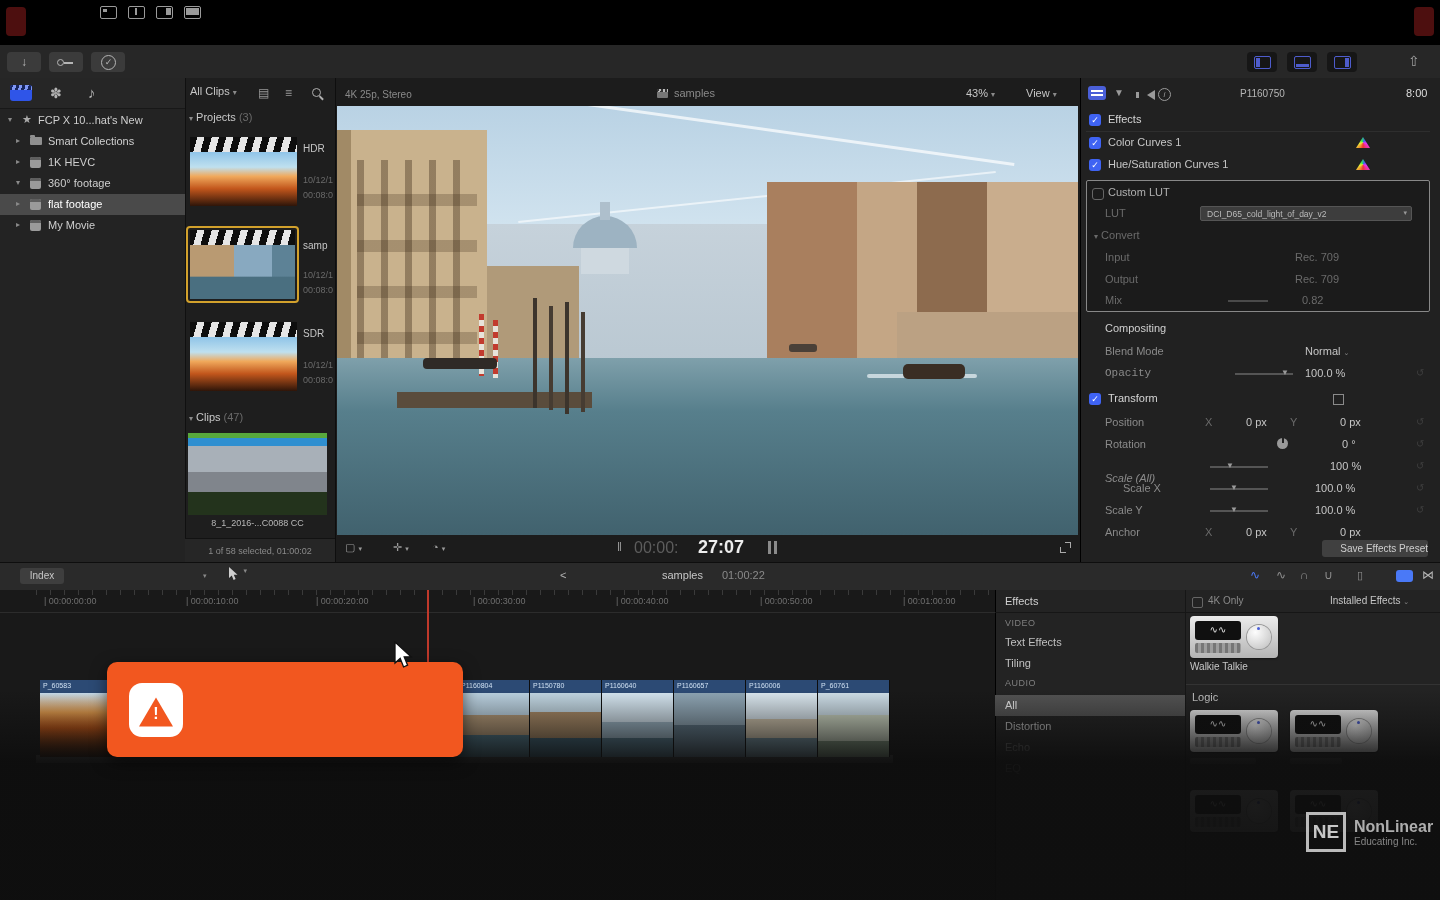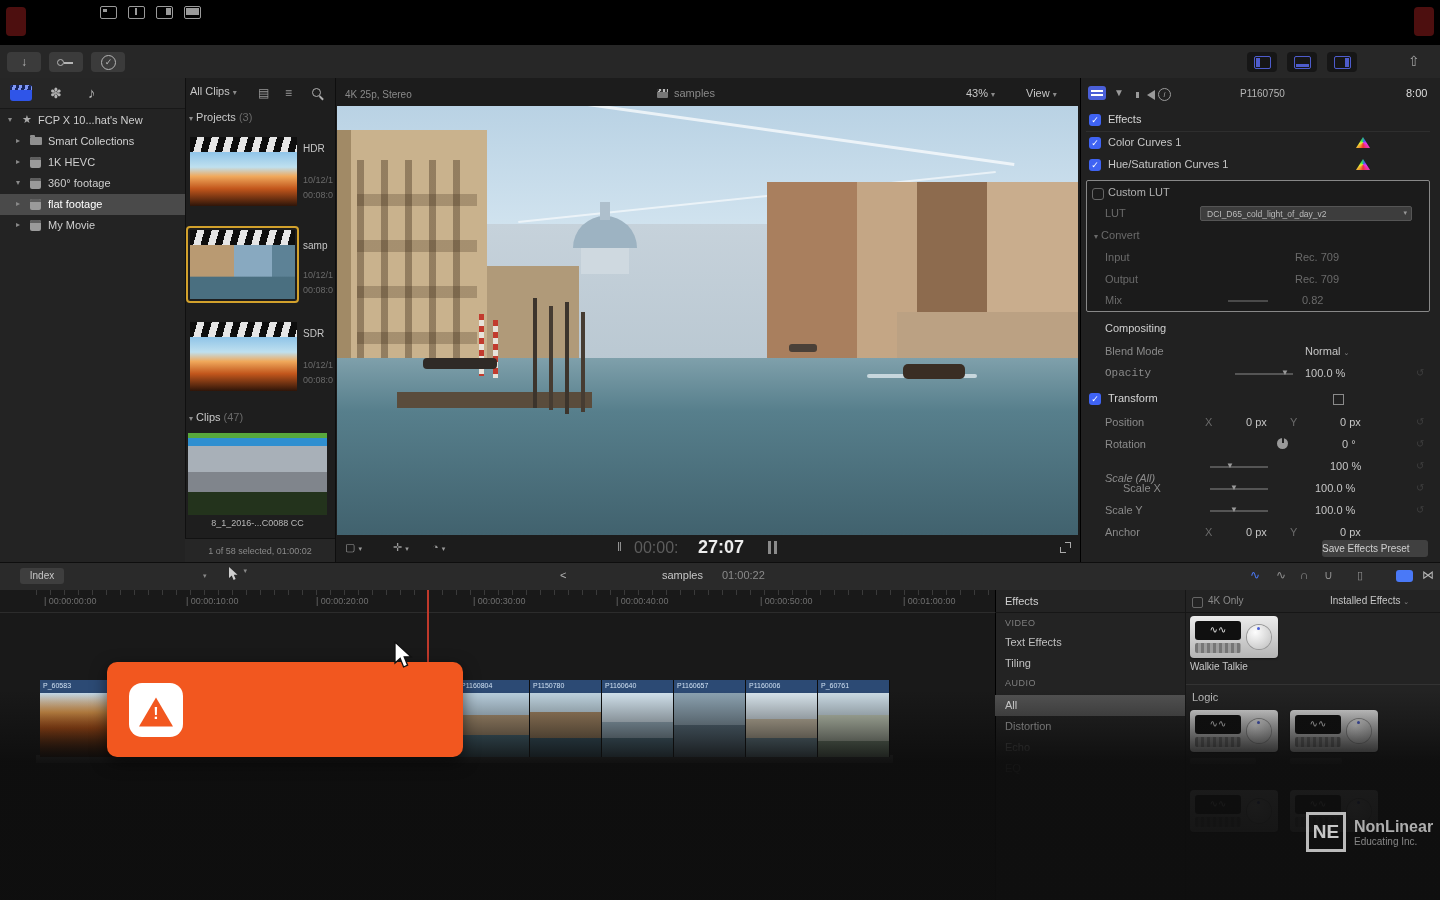--- a/index.html
+++ b/index.html
@@ -362,21 +362,21 @@
   <span class="handle" style="left:1230px;top:505px;">▼</span>
   <div class="abs t" style="left:1315px;top:504px;">100.0 %</div>
   <span class="reset" style="left:1416px;top:504px;">↺</span>
 
   <div class="abs t dim" style="left:1105px;top:526px;">Anchor</div>
   <div class="abs t dim2" style="left:1205px;top:526px;">X</div>
   <div class="abs t" style="left:1246px;top:526px;">0 px</div>
   <div class="abs t dim2" style="left:1290px;top:526px;">Y</div>
   <div class="abs t" style="left:1340px;top:526px;">0 px</div>
 
-  <div class="abs" style="left:1322px;top:540px;width:106px;height:17px;background:#404040;border-radius:3px;text-align:left;line-height:17px;font-size:10px;color:#cecece;">Save Effects Preset</div>
+  <div class="abs" style="left:1322px;top:540px;width:106px;height:17px;background:#404040;border-radius:3px;text-align:right;line-height:17px;font-size:10px;color:#cecece;">Save Effects Preset</div>
 
   <div class="abs" style="left:0;top:562px;width:1440px;height:28px;background:#2a2a2a;border-top:1px solid #0e0e0e;border-bottom:1px solid #151515;"></div>
   <div class="abs" style="left:20px;top:568px;width:44px;height:16px;background:#3e3e3e;border-radius:3px;text-align:center;line-height:16px;font-size:10px;color:#c8c8c8;">Index</div>
   <span class="miniclip m1" style="left:100px;"></span>
   <span class="miniclip m2" style="left:128px;"></span>
   <span class="miniclip m3" style="left:156px;"></span>
   <span class="miniclip m4" style="left:184px;"></span>
   <span class="abs" style="left:203px;top:572px;font-size:7px;color:#8a8a8a;">▾</span>
   <div class="abs" style="left:228px;top:567px;">
     <svg width="11" height="14" viewBox="0 0 11 14">

